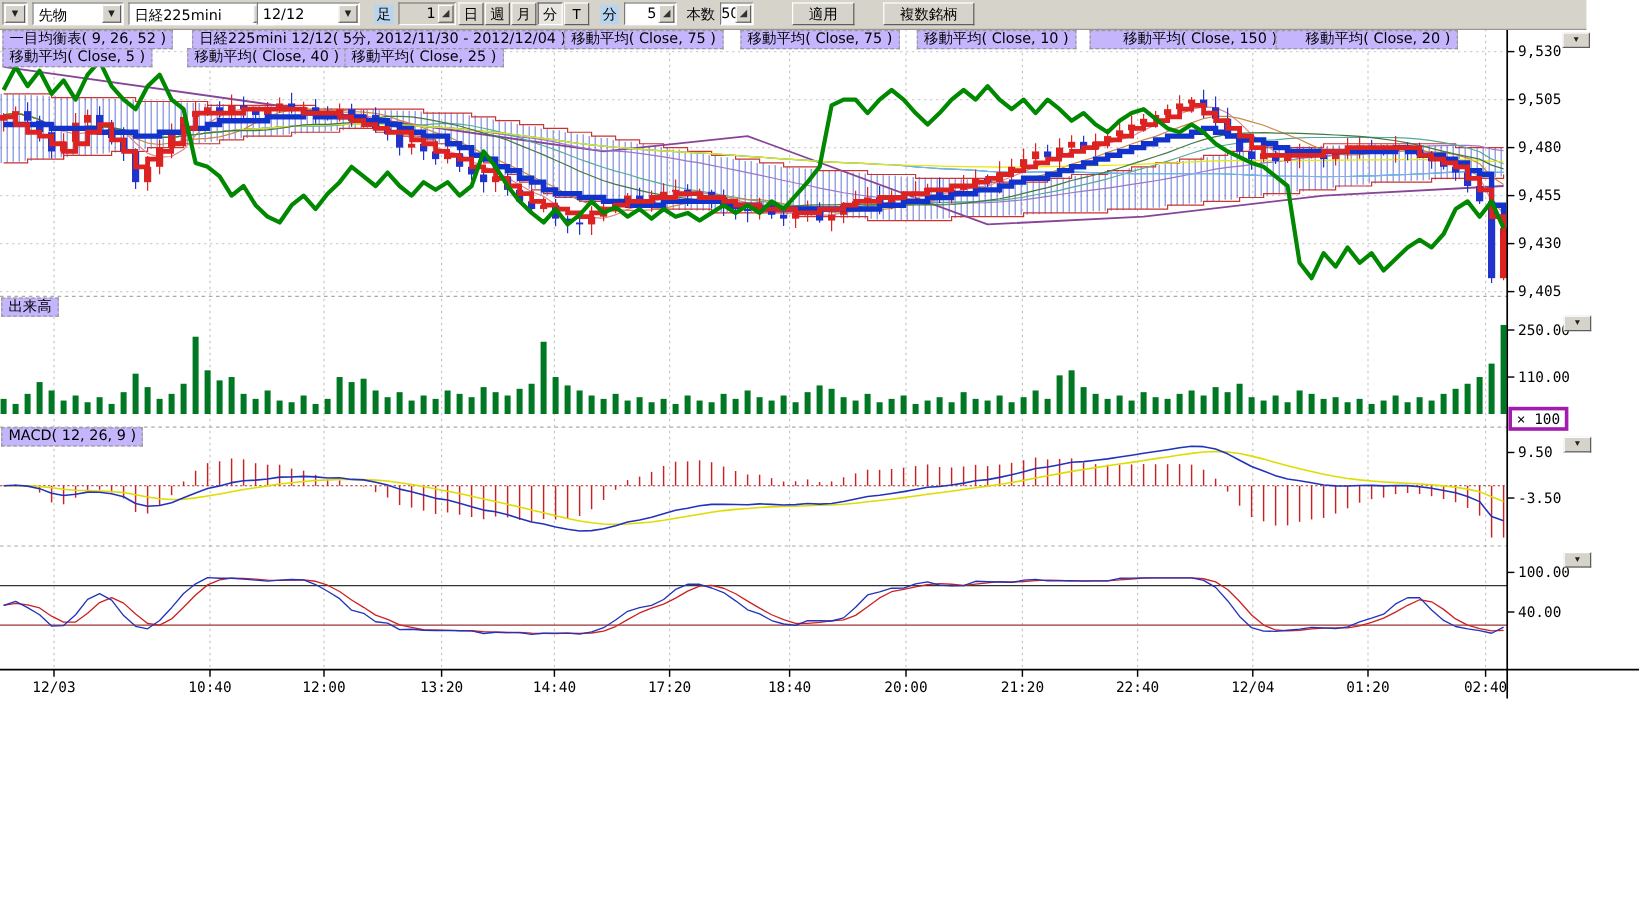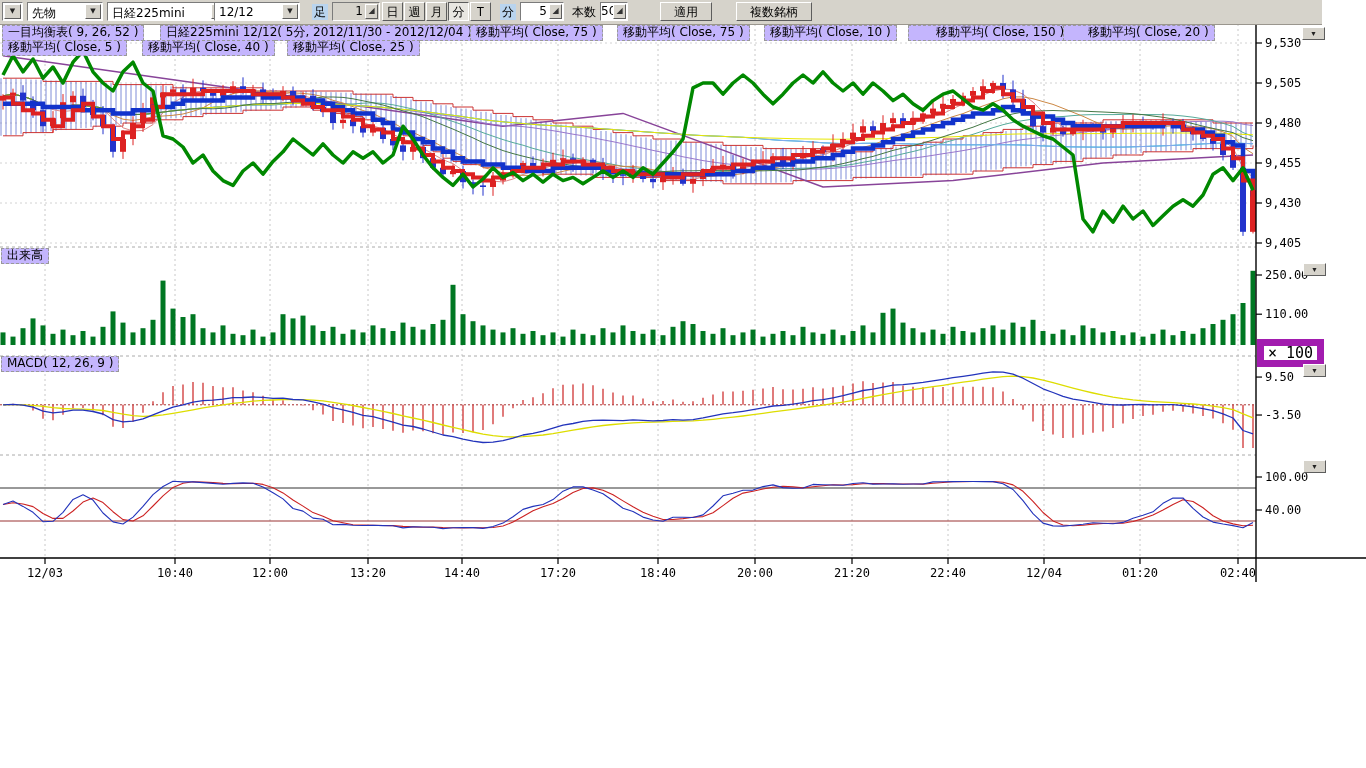--- a/index.html
+++ b/index.html
@@ -31,22 +31,22 @@
   .legend-cell{position:absolute;height:14px;line-height:13px;font-size:12px;background:#c4b5fd;
                border:1px dashed #999;padding:0 5px;white-space:nowrap;z-index:4;box-sizing:content-box;}
   
   .pane-btn{position:absolute;width:23px;height:13px;background:#d6d3cb;box-sizing:border-box;
             border:1px solid;border-color:#fff #5d5d5d #5d5d5d #fff;font-size:7px;line-height:10px;
             text-align:center;padding:0;z-index:4;color:#222;}
   #pane-btn-price{left:1302px;top:27px;}
   #pane-btn-volume{left:1303px;top:263px;}
   #pane-btn-macd{left:1303px;top:364px;}
   #pane-btn-stoch{left:1303px;top:460px;}
-  .mult-box{position:absolute;left:1257px;top:339px;height:14px;line-height:14px;border:7px solid #a21caf;
-            background:#fff;font-family:"DejaVu Sans Mono",monospace;font-size:15px;padding:0 4px;z-index:4;}
+  .mult-box{position:absolute;left:1257px;top:339px;height:14px;line-height:14px;border:3px solid #a21caf;
+            background:#fff;font-family:"DejaVu Sans Mono",monospace;font-size:12px;padding:0 4px;z-index:4;}
   #chart{position:absolute;left:0;top:0;z-index:1;}
   #vol-label{left:1px;top:248px;}
   #macd-label{left:1px;top:356px;}
   #stoch-label{left:1px;top:456px;}
 </style>
 </head>
 <body>
 
 <div class="app">
 
@@ -946,21 +946,21 @@
 
   <div id="legend-rows">
       <div class="legend-cell" style="left: 2px; top: 25px;">一目均衡表( 9, 26, 52 )</div>
       <div class="legend-cell" style="left: 160px; top: 25px;">日経225mini 12/12( 5分, 2012/11/30 - 2012/12/04 )</div>
       <div class="legend-cell" style="left: 470px; top: 25px;">移動平均( Close, 75 )</div>
       <div class="legend-cell" style="left: 617px; top: 25px;">移動平均( Close, 75 )</div>
       <div class="legend-cell" style="left: 764px; top: 25px;">移動平均( Close, 10 )</div>
       <div class="legend-cell" style="left: 908px; top: 25px; padding-left: 27px;">移動平均( Close, 150 )</div>
       <div class="legend-cell" style="left: 1063px; top: 25px; padding-left: 24px;">移動平均( Close, 20 )</div>
       <div class="legend-cell" style="left: 2px; top: 40px;">移動平均( Close, 5 )</div>
-      <div class="legend-cell" style="left: 142px; top: 40px;">移動平均( Close, 40 )</div>
+      <div class="legend-cell" style="left: 156px; top: 40px;">移動平均( Close, 40 )</div>
       <div class="legend-cell" style="left: 287px; top: 40px;">移動平均( Close, 25 )</div>
     </div>
 
   <div class="legend-cell" id="vol-label">出来高</div>
   <div class="legend-cell" id="macd-label">MACD( 12, 26, 9 )</div>
 
   <div class="mult-box">× 100</div>
 
   <button class="pane-btn" id="pane-btn-price"><span>▼</span></button>
   <button class="pane-btn" id="pane-btn-volume"><span>▼</span></button>

